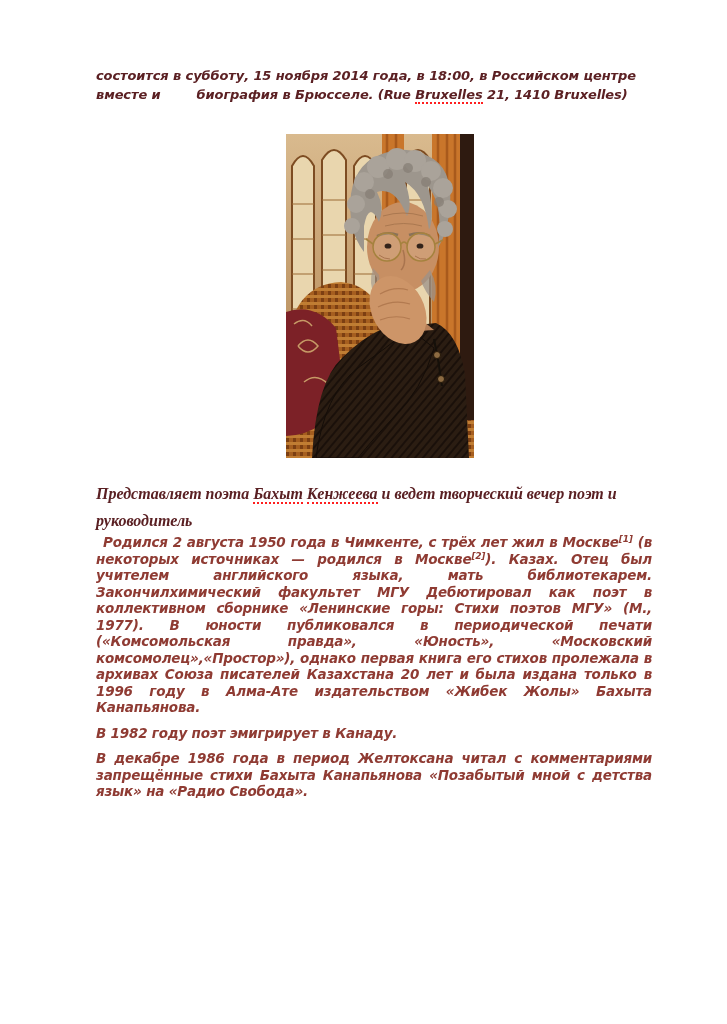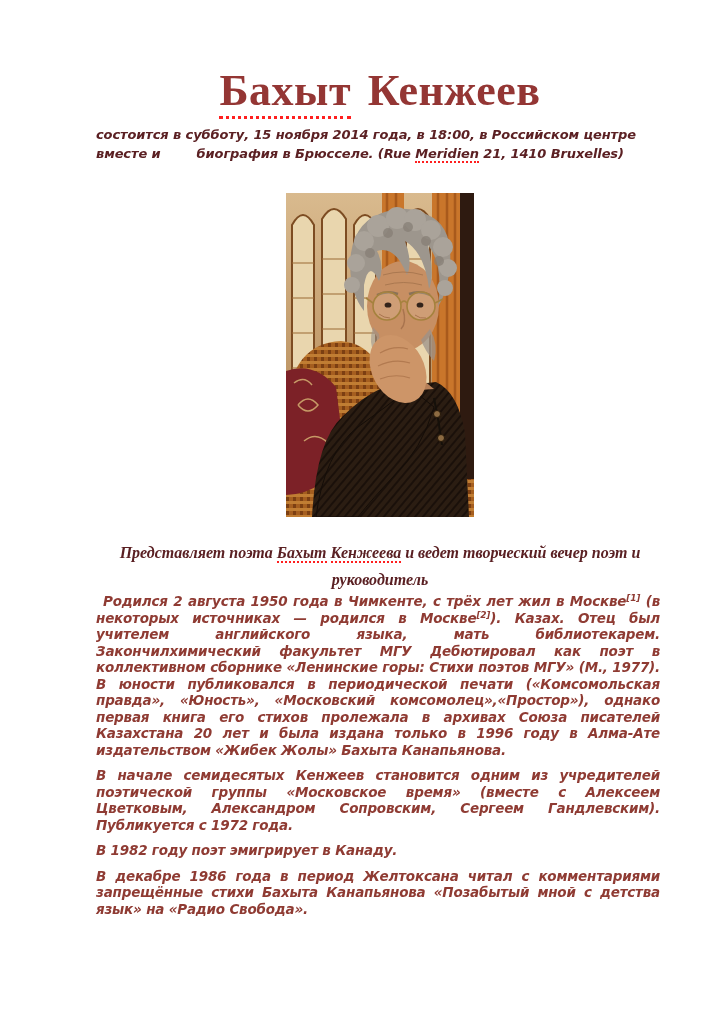--- a/index.html
+++ b/index.html
@@ -41,54 +41,53 @@
   .tab-sp{display:inline-block;width:36px;}
   .squig{border-bottom:2px dotted #ff1f1f;padding-bottom:0px;}
   
   .photo{display:block;margin:30px auto 22px auto;width:188px;height:324px;}
   
   .intro{
     font-family:"Liberation Serif",serif;
     font-weight:bold;font-style:italic;
     font-size:16px;line-height:27px;
     color:#5A2023;
-    text-align:center;
+    text-align:left;
   }
   .name-sp{display:inline-block;width:42px;}
   
   .bio-heading{
     margin:9px 0 7px 0;
     font-size:14.5px;line-height:17px;
     font-weight:bold;font-style:italic;
     color:#6E2A28;
     text-align:center;
   }
   
   .body p{
-    margin:0 4px 9px 0;
+    margin:0 12px 9px 0;
     font-size:13.5px;line-height:16.5px;
     font-weight:bold;font-style:italic;
     color:#8F3B33;
     text-align:justify;
     letter-spacing:-0.2px;
   }
   .body p.first{text-indent:7px;}
   .body sup{font-size:9px;line-height:0;}
 </style>
 </head>
 <body>
 
 <div class="page">
 
-  <h1 class="title"><span class="squig-title">Бахыт</span><span>Кенжеев</span></h1>
 
 
   <div class="event">
     <div class="line">состоится в субботу, 15 ноября 2014 года, в 18:00, в Российском центре</div>
-    <div class="line"><span>вместе и</span><span class="tab-sp"></span><span>биография в Брюсселе. (Rue </span><span class="squig">Meridien</span><span> 21, 1410 Bruxelles)</span></div>
+    <div class="line"><span>вместе и</span><span class="tab-sp"></span><span>биография в Брюсселе. (Rue </span><span class="squig">Bruxelles</span><span> 21, 1410 Bruxelles)</span></div>
   </div>
 
   <svg class="photo" viewBox="0 0 188 324" aria-hidden="true">
     <defs>
       <linearGradient id="bgG" x1="0" y1="0" x2="0" y2="1">
         <stop offset="0" stop-color="#d9ba8e"></stop>
           <stop offset="1" stop-color="#ab7c49"></stop>
       </linearGradient>
       <pattern id="wick" width="7" height="7" patternUnits="userSpaceOnUse">
         <rect width="7" height="7" fill="#a55e1f"></rect>
@@ -185,19 +184,18 @@
     <path d="M94,160 q14,-8 28,-4 M92,173 q16,-8 32,-3 M94,186 q15,-6 30,-1" stroke="#b27a50" stroke-width="1.2" fill="none"></path>
   </svg>
 
   <div class="intro">
     <div><span>Представляет поэта </span><span class="squig">Бахыт</span> <span class="squig">Кенжеева</span><span> и ведет творческий вечер поэт и руководитель</span></div>
   </div>
 
 
   <div class="body">
     <p class="first"><span>Родился 2 августа 1950 года в Чимкенте, с трёх лет жил в Москве</span><sup>[1]</sup><span> (в некоторых источниках — родился в Москве</span><sup>[2]</sup><span>). Казах. Отец был учителем английского языка, мать библиотекарем. Закончилхимический факультет МГУ Дебютировал как поэт в коллективном сборнике «Ленинские горы: Стихи поэтов МГУ» (М., 1977). В юности публиковался в периодической печати («Комсомольская правда», «Юность», «Московский комсомолец»,«Простор»), однако первая книга его стихов пролежала в архивах Союза писателей Казахстана 20 лет и была издана только в 1996 году в Алма-Ате издательством «Жибек Жолы» Бахыта Канапьянова.</span></p>
-    <p>В начале семидесятых Кенжеев становится одним из учредителей поэтической группы «Московское время» (вместе с Алексеем Цветковым, Александром Сопровским, Сергеем Гандлевским). Публикуется с 1972 года.</p>
     <p>В 1982 году поэт эмигрирует в Канаду.</p>
     <p>В декабре 1986 года в период Желтоксана читал с комментариями запрещённые стихи Бахыта Канапьянова «Позабытый мной с детства язык» на «Радио Свобода».</p>
 
   </div>
 
 </div>
 
 </body></html>

